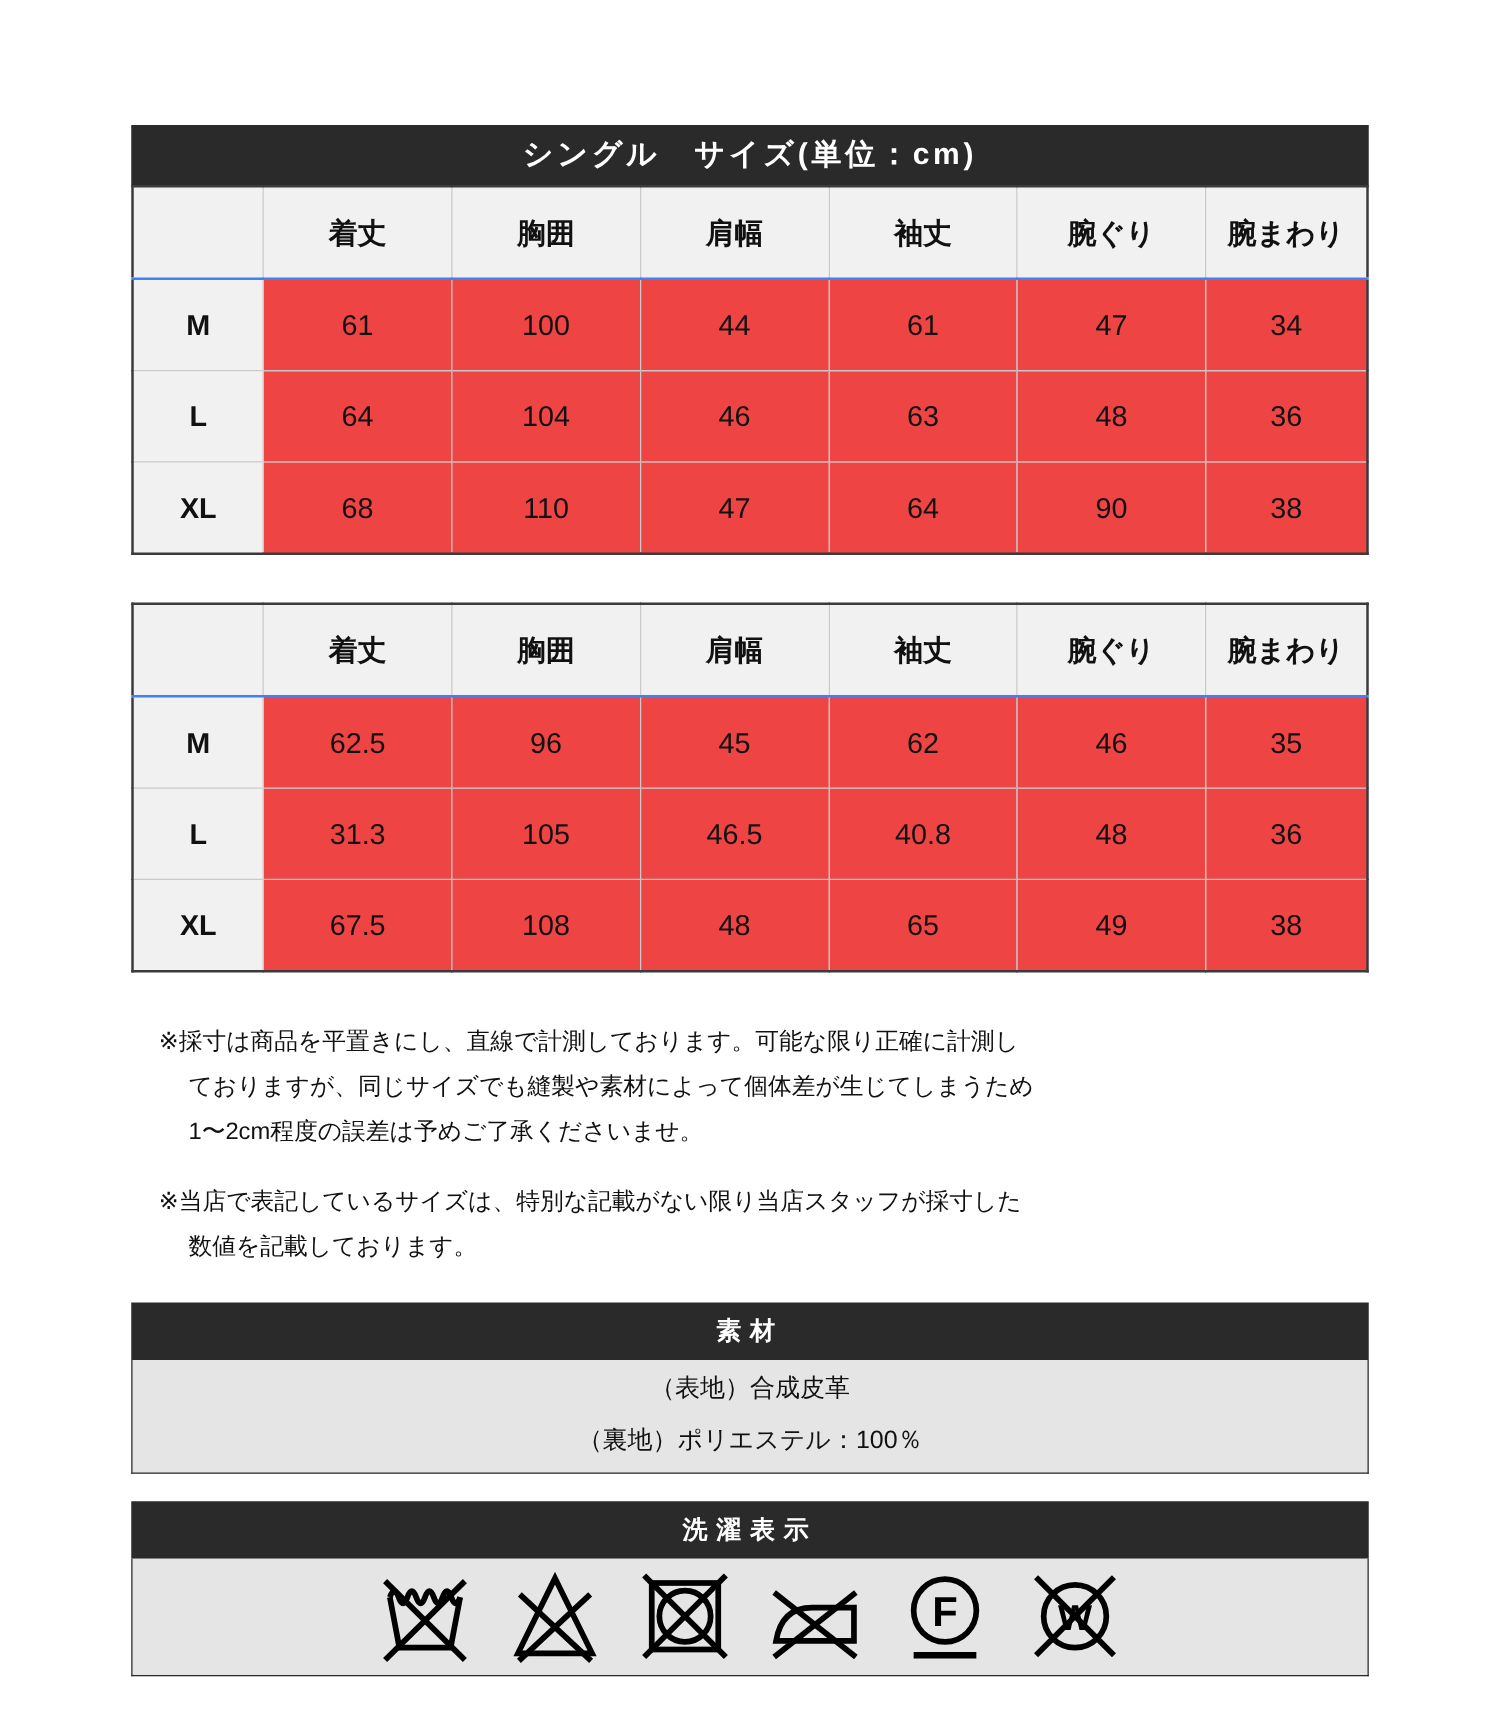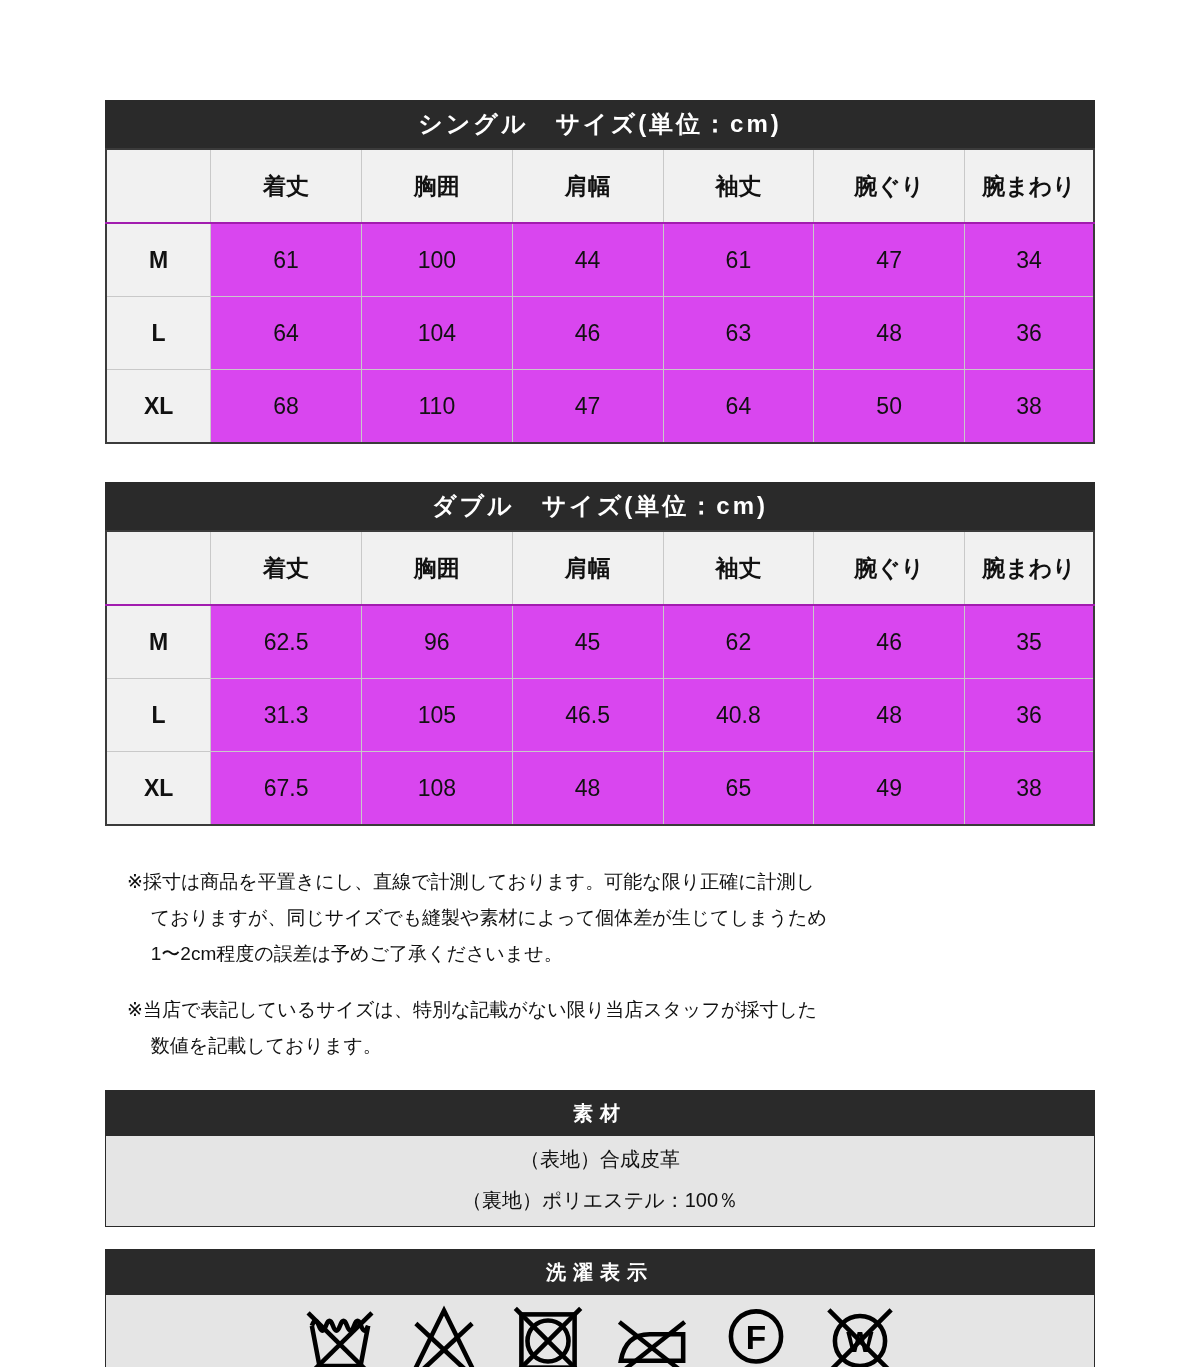--- a/index.html
+++ b/index.html
@@ -51,31 +51,31 @@
     height: 72px;
     padding: 0;
     text-align: center;
     vertical-align: middle;
     font-size: 23px;
   }
   .size-table thead th {
     background: #f1f1f1;
     font-weight: bold;
   }
-  .size-table thead tr { border-bottom: 2px solid #a21caf; }
+  .size-table thead tr { border-bottom: 2px solid #3b82f6; }
   .size-table tbody tr + tr { border-top: 1px solid #c9c9c9; }
   .size-table th + th,
   .size-table th + td,
   .size-table td + td { border-left: 1px solid #c9c9c9; }
   .size-table tbody th {
     background: #f1f1f1;
     font-weight: bold;
   }
   .size-table tbody td {
-    background: #d946ef;
+    background: #ef4444;
     font-weight: normal;
   }
 
   
   .notes { margin-top: 28px; padding: 0 22px; }
   .note {
     margin: 0 0 20px 0;
     font-size: 19px;
     line-height: 1.9;
     white-space: pre-line;
@@ -154,29 +154,28 @@
             <td>63</td>
             <td>48</td>
             <td>36</td>
           </tr>
           <tr>
             <th>XL</th>
             <td>68</td>
             <td>110</td>
             <td>47</td>
             <td>64</td>
-            <td>50</td>
+            <td>90</td>
             <td>38</td>
           </tr>
         </tbody>
     </table>
   </section>
 
   <section class="size-section">
-    <div class="bar large">ダブル　サイズ(単位：cm)</div>
     <table class="size-table">
       <colgroup>
         <col style="width:10.6%">
           <col style="width:15.26%">
           <col style="width:15.26%">
         <col style="width:15.26%">
           <col style="width:15.26%">
           <col style="width:15.26%">
           <col style="width:13.1%">
       </colgroup>

